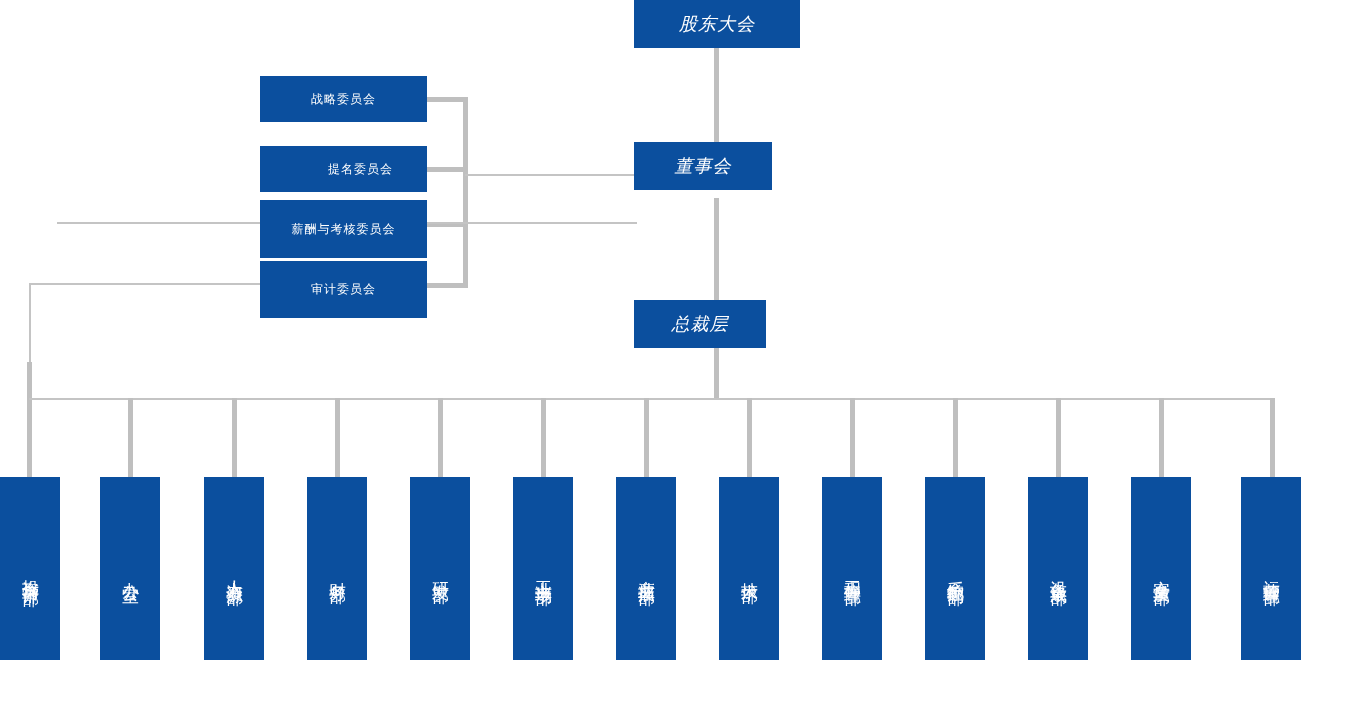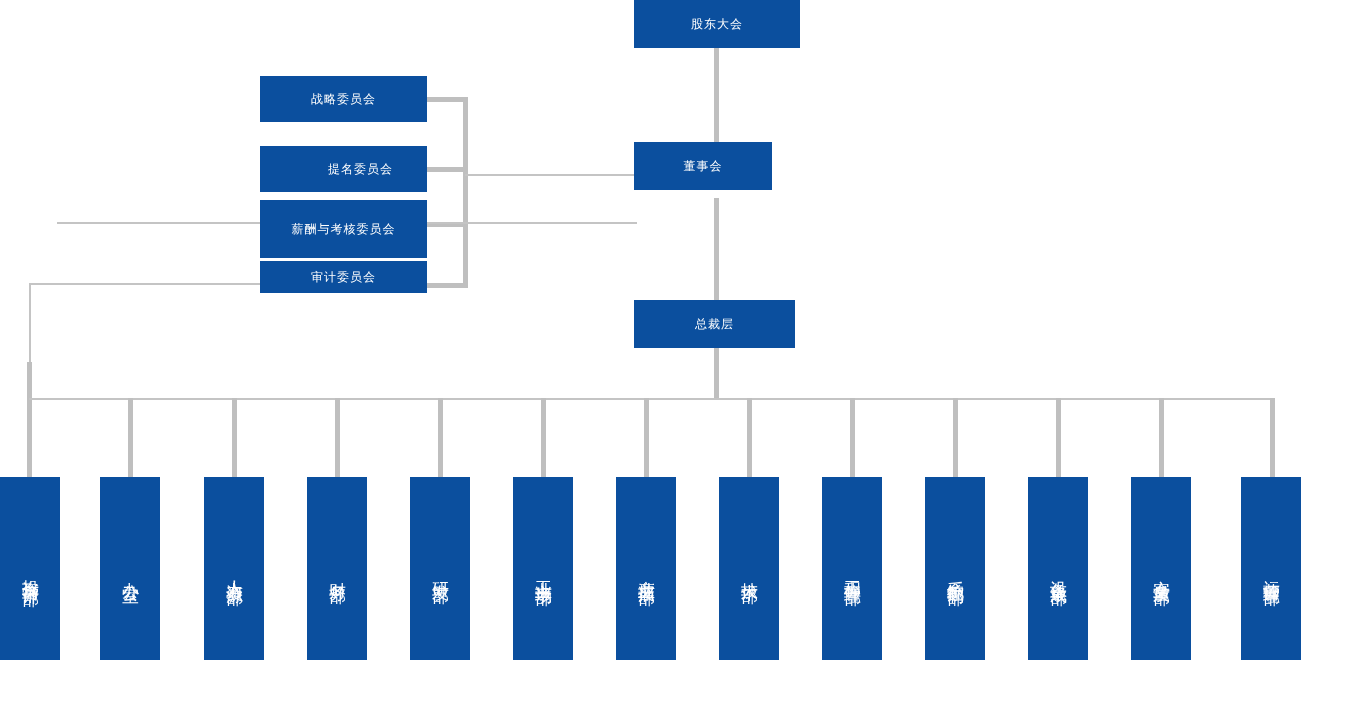--- a/index.html
+++ b/index.html
@@ -35,21 +35,22 @@
     position: absolute;
     background: #0b4f9e;
     color: #ffffff;
     display: flex;
     align-items: center;
     justify-content: center;
     box-sizing: border-box;
     letter-spacing: 1px;
   }
   .node-top {
-    font-size: 12px;
+    font-size: 18px;
+    font-style: italic;
   }
   .node-committee {
     font-size: 12px;
   }
   .node-dept {
     font-size: 17px;
     writing-mode: vertical-rl;
     text-orientation: upright;
     letter-spacing: 2px;
     line-height: 1.05;
@@ -105,37 +106,37 @@
   <div class="line line-v" style="left:1270px; top:398px; height:82px;"></div>
 
   <div class="node node-top" style="left:634px; top:0px; width:166px; height:48px;">
     <span class="lbl">股东大会</span>
   </div>
 
   <div class="node node-top" style="left:634px; top:142px; width:138px; height:48px;">
     <span class="lbl">董事会</span>
   </div>
 
-  <div class="node node-top" style="left:634px; top:300px; width:161px; height:48px;text-align:center;">
+  <div class="node node-top" style="left:634px; top:300px; width:132px; height:48px;text-align:center;">
     <span class="lbl">总裁层</span>
   </div>
 
   <div class="node node-committee" style="left:260px; top:76px; width:167px; height:46px;">
     <span class="lbl">战略委员会</span>
   </div>
 
   <div class="node node-committee" style="left:260px; top:146px; width:167px; height:46px;padding-left:34px;">
     <span class="lbl">提名委员会</span>
   </div>
 
   <div class="node node-committee" style="left:260px; top:200px; width:167px; height:58px;">
     <span class="lbl">薪酬与考核委员会</span>
   </div>
 
-  <div class="node node-committee" style="left:260px; top:261px; width:167px; height:32px;">
+  <div class="node node-committee" style="left:260px; top:261px; width:167px; height:57px;">
     <span class="lbl">审计委员会</span>
   </div>
 
   <div class="node node-dept" style="left:0px; top:477px; width:60px; height:183px;">
     <span class="lbl">投资与审计部</span>
   </div>
 
   <div class="node node-dept" style="left:100px; top:477px; width:60px; height:183px;">
     <span class="lbl">办公室</span>
   </div>

